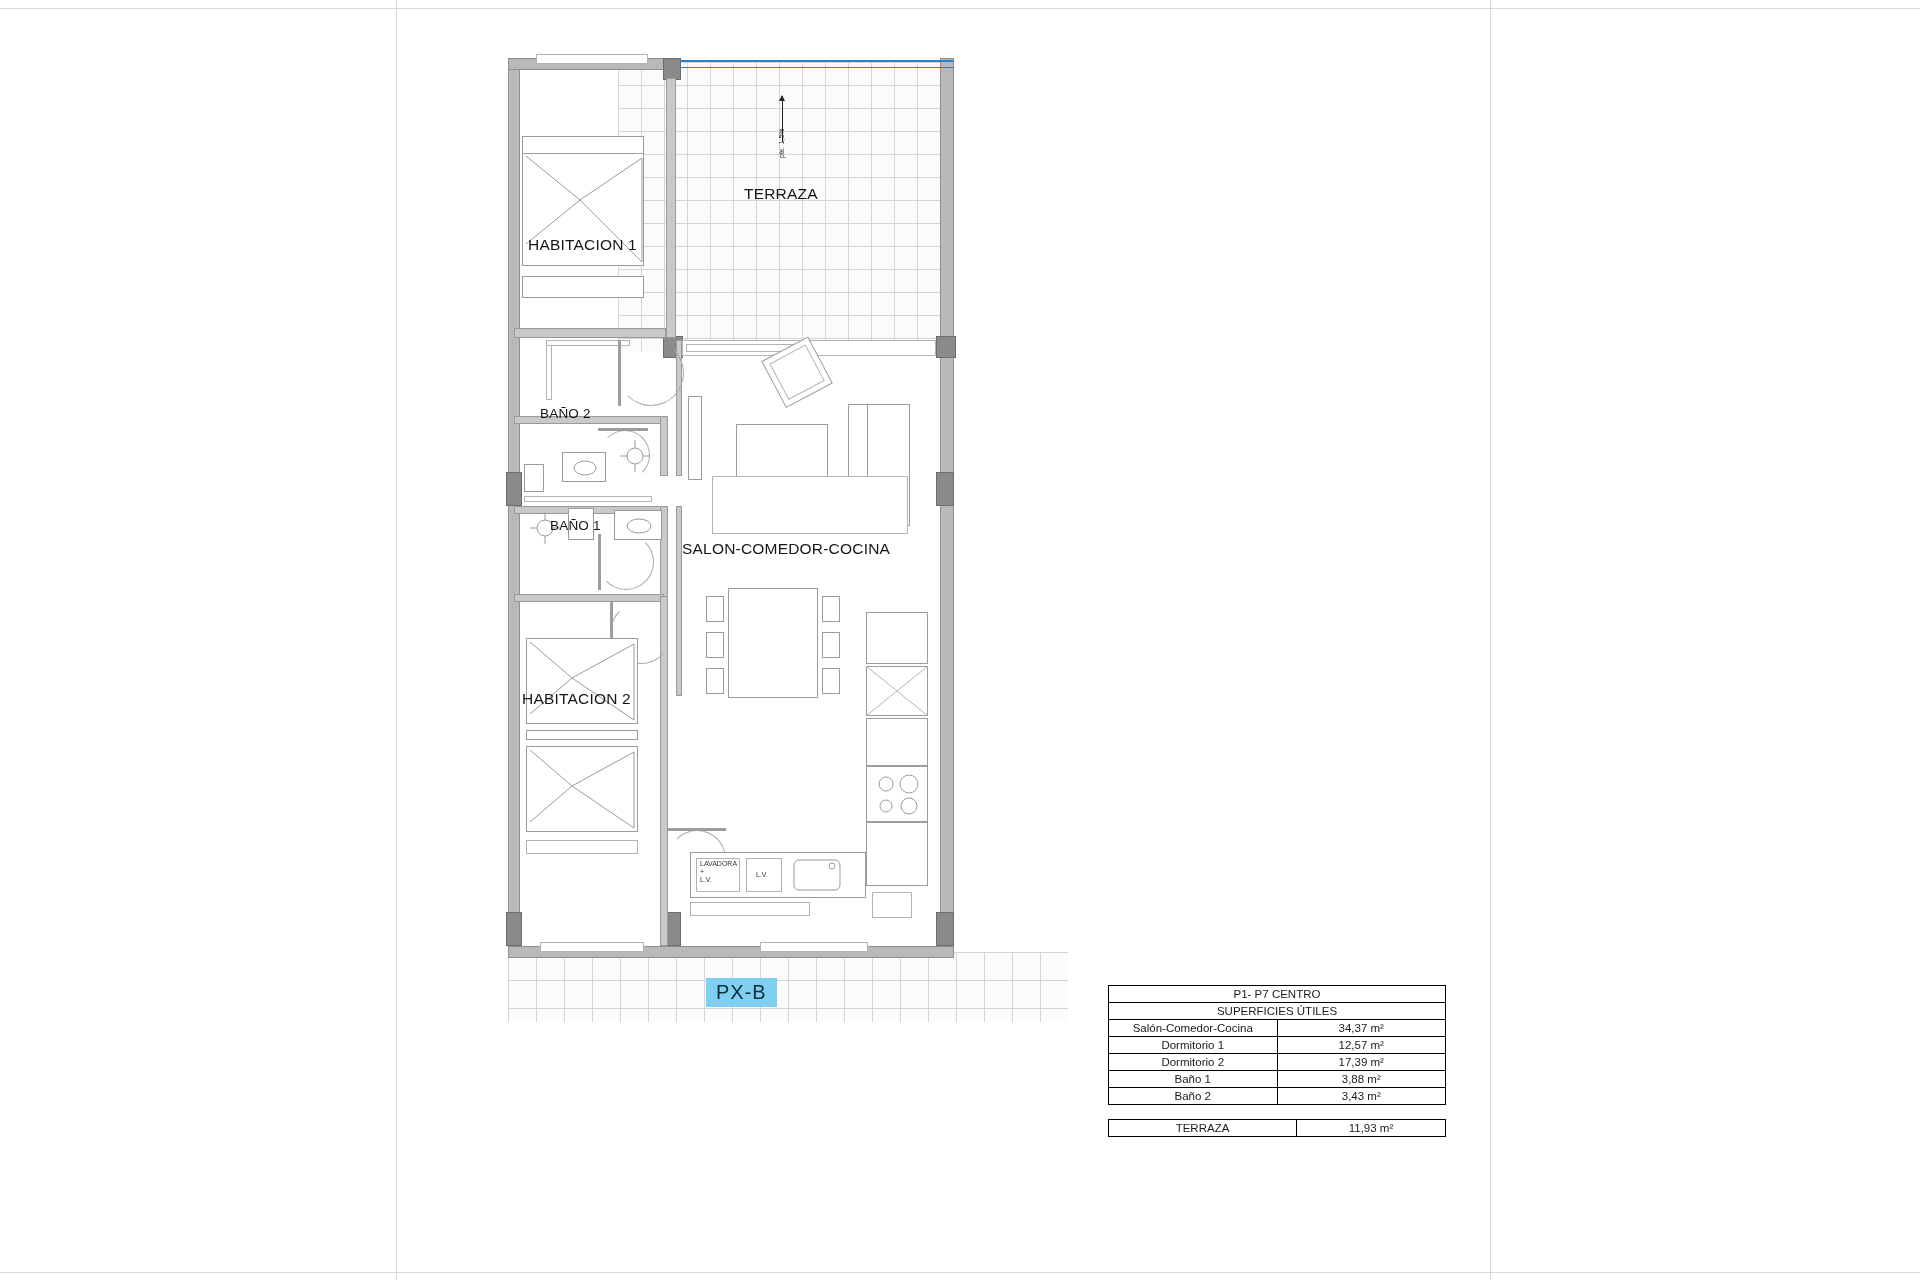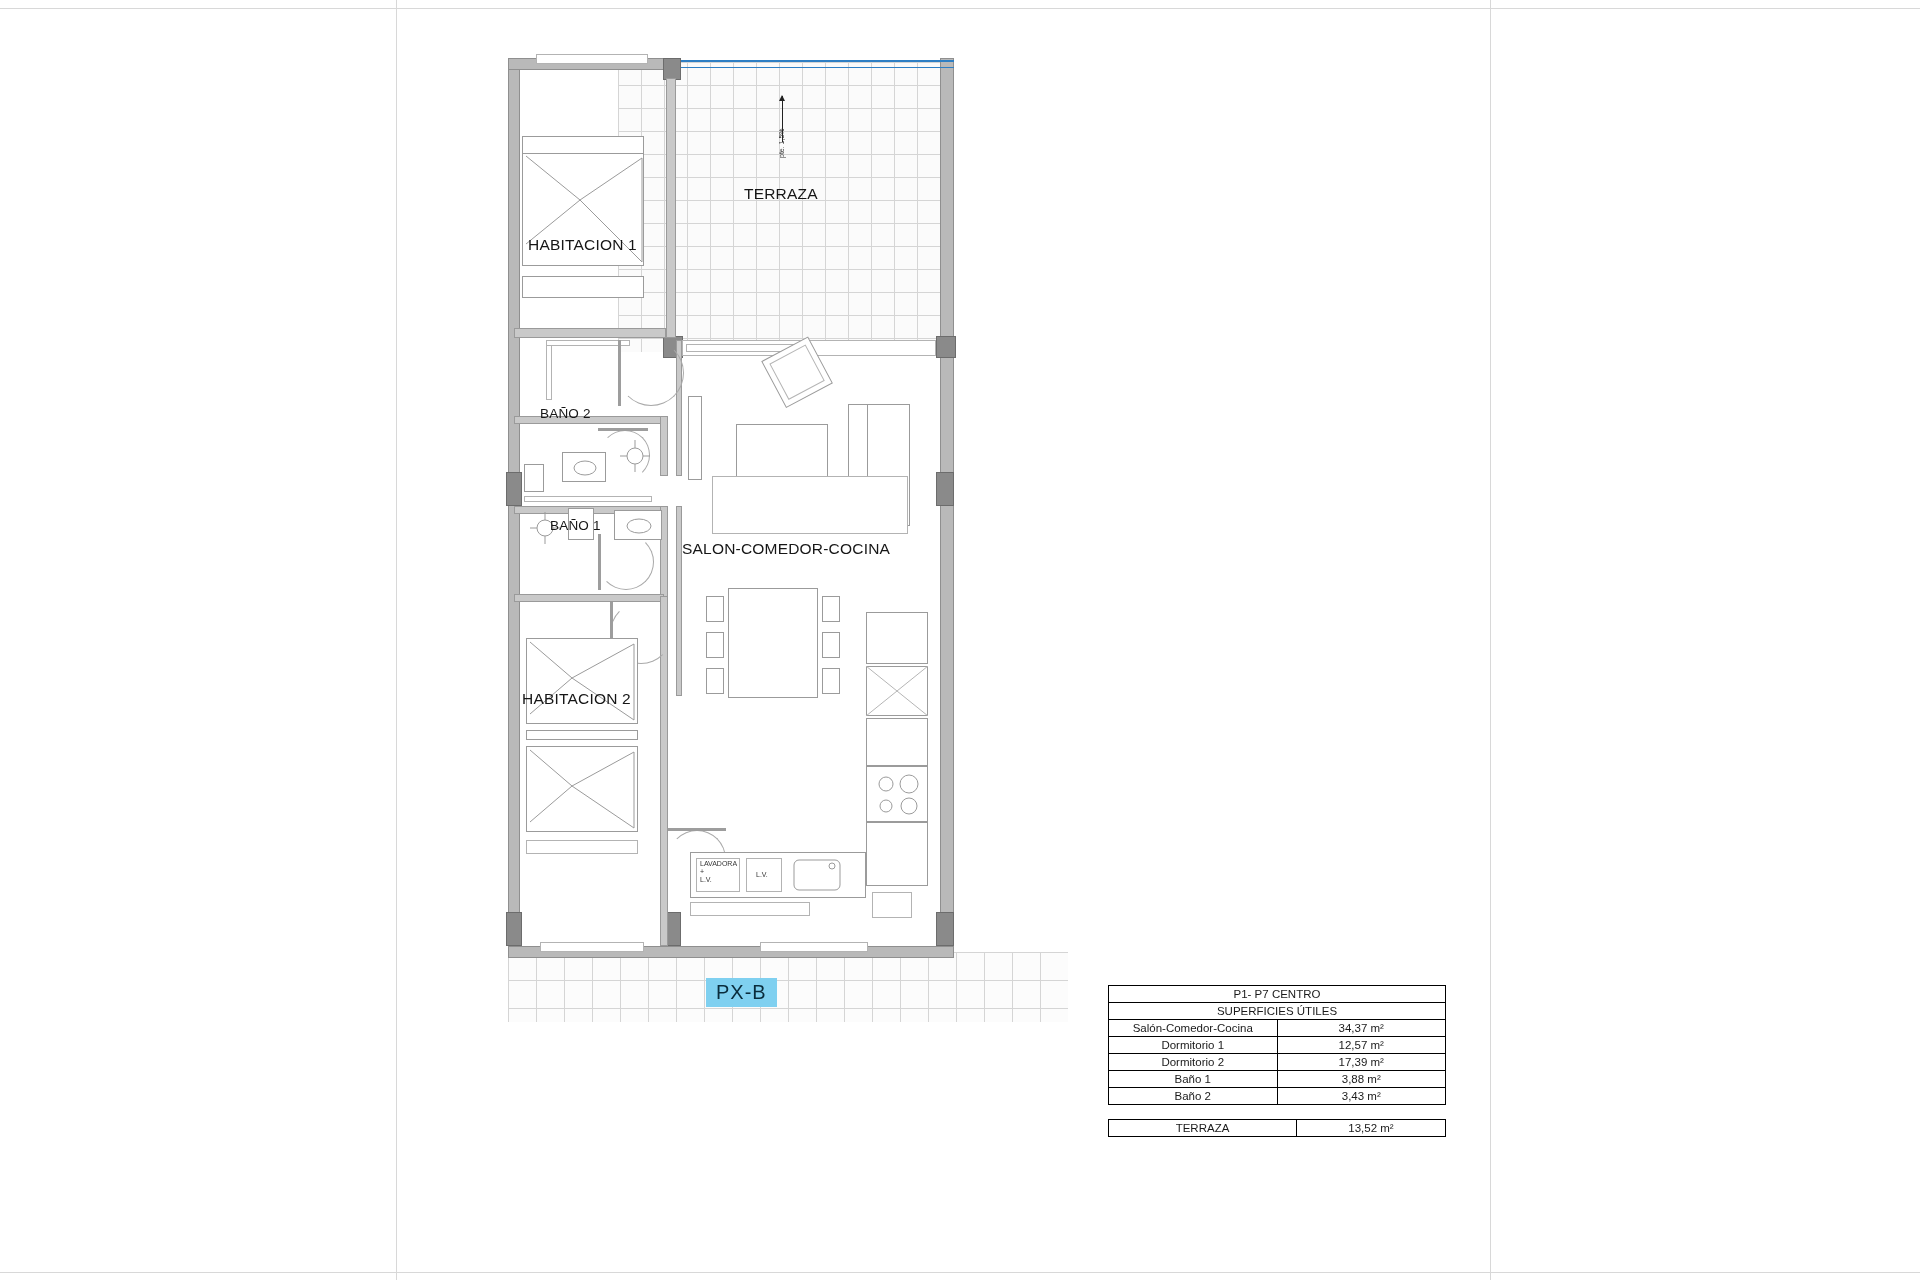--- a/index.html
+++ b/index.html
@@ -378,20 +378,20 @@
     </tr>
   </tbody>
     </table>
 
   <div class="sp"></div>
 
   <table class="t">
     <tbody>
         <tr>
       <td class="ctr" style="width:188px;">TERRAZA</td>
-      <td class="ctr">13,52 m²</td>
+      <td class="ctr">11,93 m²</td>
     </tr>
   </tbody>
     </table>
 
   <div class="sp"></div>
 
 </div>
 
 </body></html>

